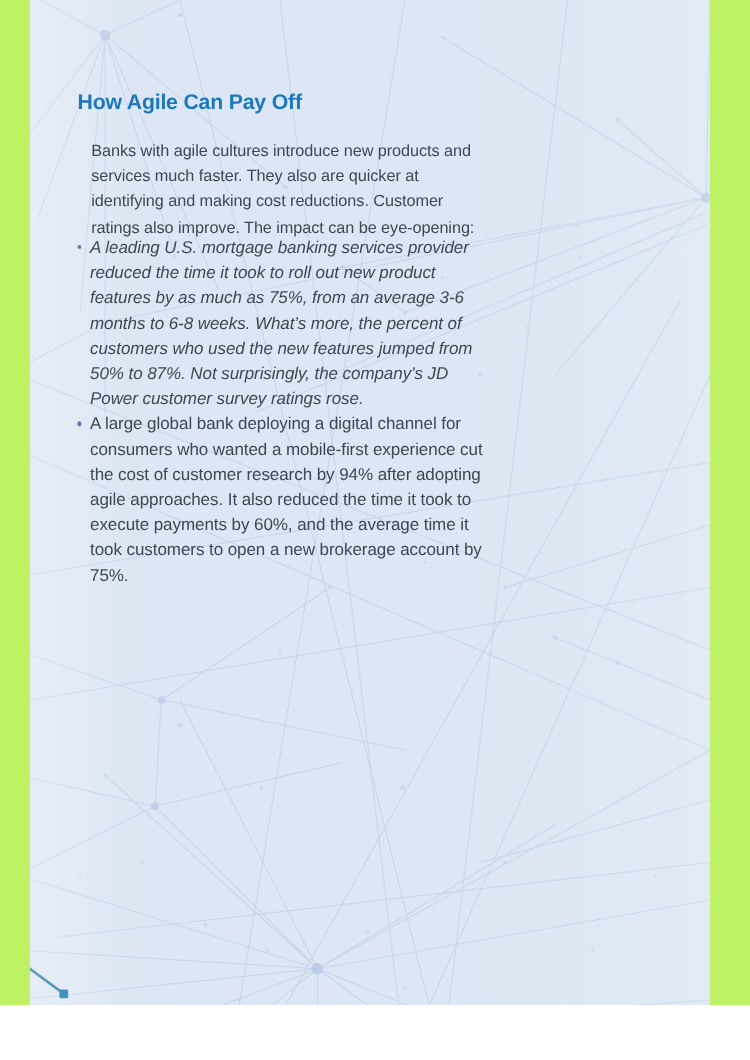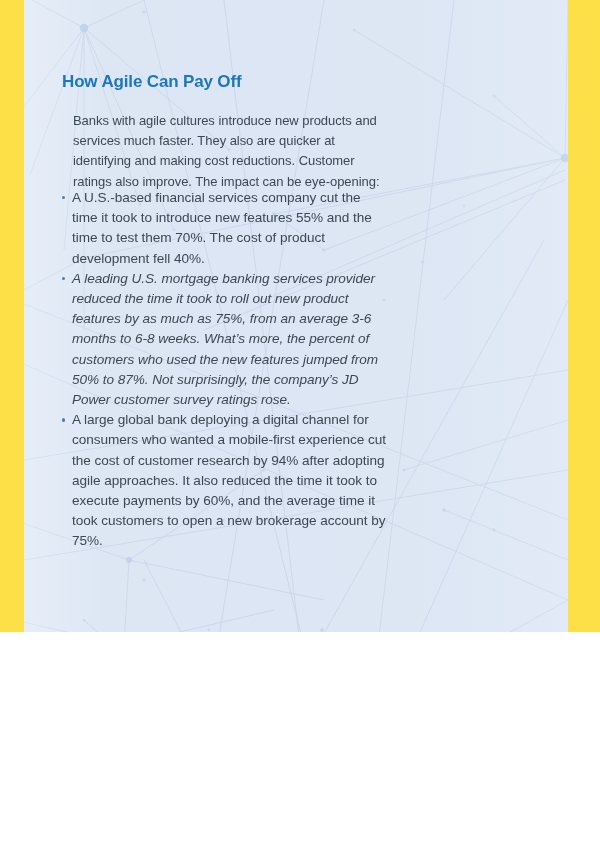--- a/index.html
+++ b/index.html
@@ -9,22 +9,22 @@
     background: #ffffff;
   }
   body {
     font-family: "Liberation Sans", sans-serif;
     -webkit-font-smoothing: antialiased;
   }
 
   #page {
     position: relative;
     width: 600px;
-    height: 632px;
-    background: #fde047;
+    height: 804px;
+    background: #bef264;
     overflow: hidden;
   }
 
   
   #panel {
     position: absolute;
     left: 24px;
     top: 0;
     width: 544px;
     height: 848px;
@@ -254,24 +254,20 @@
     <div id="panel-sheen"></div>
   </div>
 
   <div id="content">
 
     <h1 id="heading">How Agile Can Pay Off</h1>
 
     <p id="intro">Banks with agile cultures introduce new products and services much faster. They also are quicker at identifying and making cost reductions. Customer ratings also improve. The impact can be eye-opening:</p>
 
     <ul id="bullets">
-      <li class="b0">
-        <span class="bullet-dot"></span>
-        <span>A U.S.-based financial services company cut the time it took to introduce new features 55% and the time to test them 70%. The cost of product development fell 40%.</span>
-      </li>
       <li class="b1">
         <span class="bullet-dot"></span>
         <span>A leading U.S. mortgage banking services provider reduced the time it took to roll out new product features by as much as 75%, from an average 3-6 months to 6-8 weeks. What’s more, the percent of customers who used the new features jumped from 50% to 87%. Not surprisingly, the company’s JD Power customer survey ratings rose.</span>
       </li>
       <li class="b2">
         <span class="bullet-dot"></span>
         <span>A large global bank deploying a digital channel for consumers who wanted a mobile-first experience cut the cost of customer research by 94% after adopting agile approaches. It also reduced the time it took to execute payments by 60%, and the average time it took customers to open a new brokerage account by 75%.</span>
       </li>
     </ul>
 

